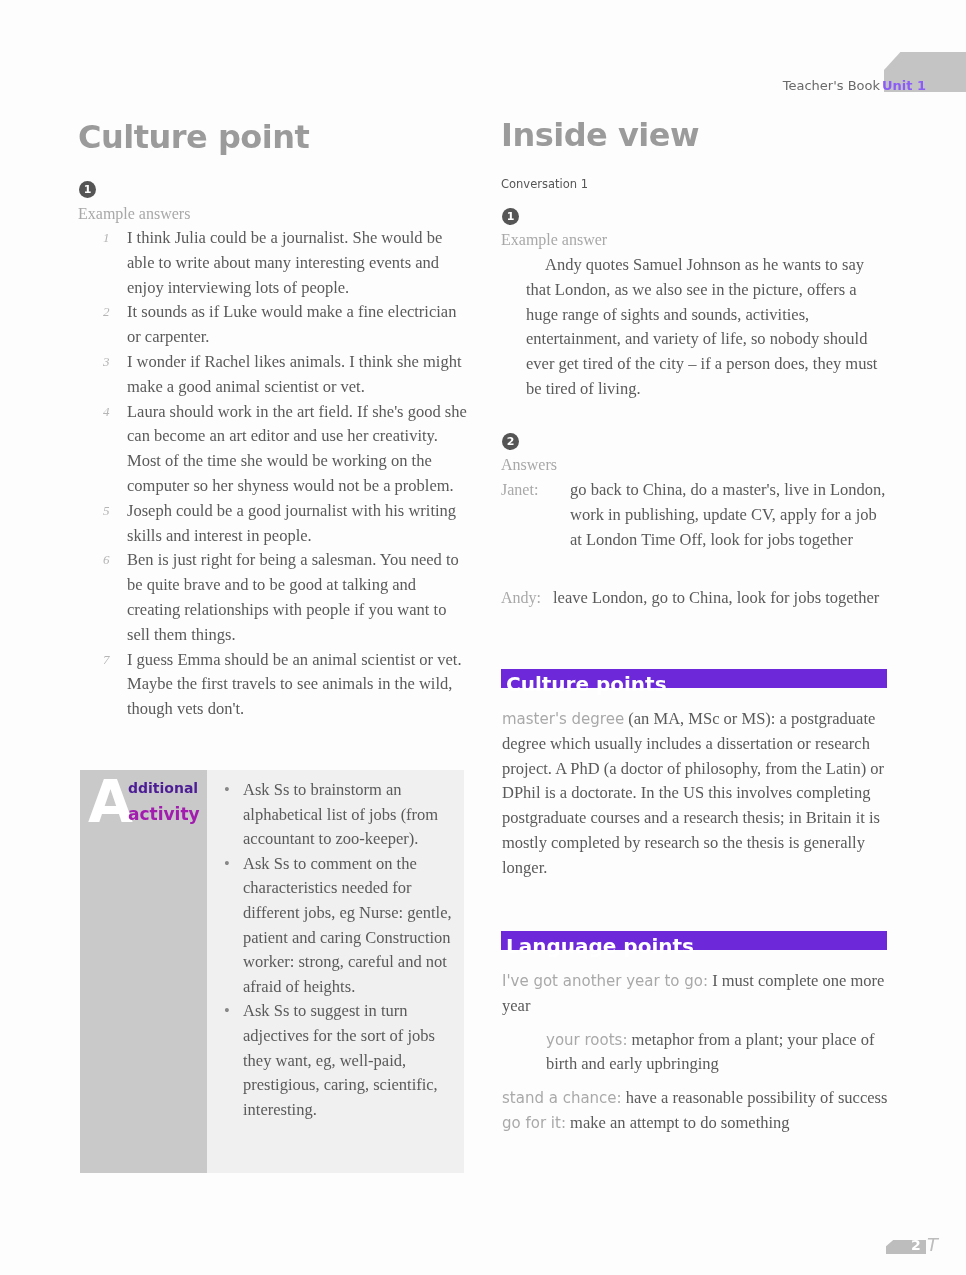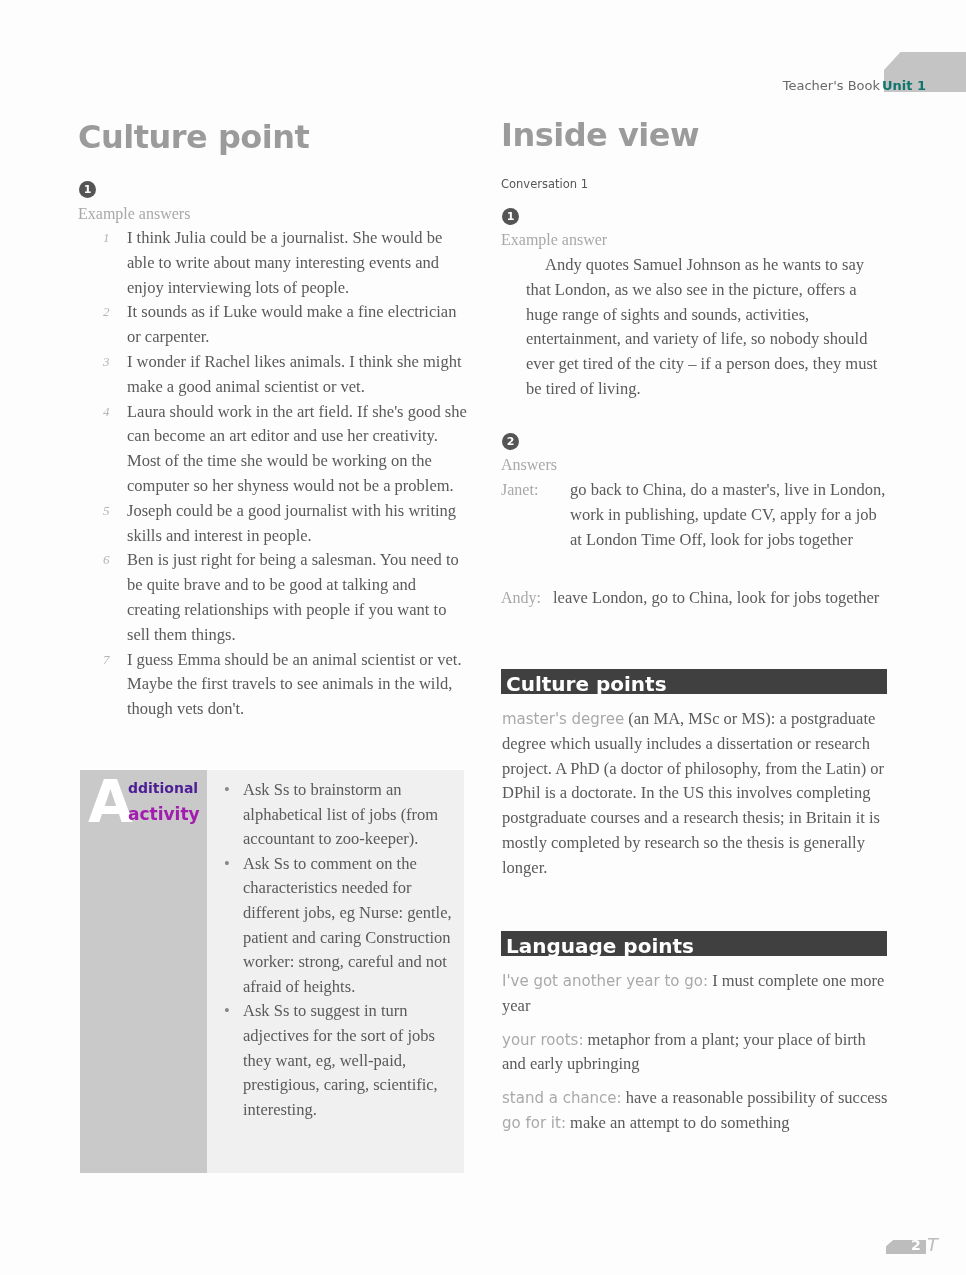--- a/index.html
+++ b/index.html
@@ -5,21 +5,21 @@
   html, body { margin:0; padding:0; }
   body { width:966px; height:1275px; background:#fdfdfd; position:relative; overflow:hidden;
          font-family:"Liberation Serif", serif; color:#5a5a5a; }
   .sans { font-family:"DejaVu Sans", "Liberation Sans", sans-serif; }
 
   
   .hdr { position:absolute; top:52px; right:0; height:40px; width:980px; }
   .hdr-tab { position:absolute; right:0; top:0; width:82px; height:40px; background:#c4c4c4;
              clip-path: polygon(20% 0, 100% 0, 100% 100%, 0 100%, 0 45%); }
   .hdr-text { position:absolute; right:86px; top:26px; font-size:13px; color:#6a6a6a;margin-left:12px; }
-  .hdr-unit { position:absolute; right:40px; top:26px; font-size:13px; font-weight:bold; color:#0f766e; }
+  .hdr-unit { position:absolute; right:40px; top:26px; font-size:13px; font-weight:bold; color:#8b5cf6; }
 
   .col { position:absolute; top:0; }
   .left { left:78px; width:390px; }
   .right { left:501px; width:390px; }
 
   .title { position:absolute; font-family:"DejaVu Sans", sans-serif; font-weight:bold;
            font-size:32px; color:#9b9b9b; letter-spacing:-0.5px; }
   .num-badge { position:absolute; width:17px; height:17px; border-radius:50%; background:#555;
                color:#fff; font-family:"DejaVu Sans", sans-serif; font-size:11px; font-weight:bold;
                text-align:center; line-height:17px; }
@@ -35,21 +35,21 @@
   .activity-big { position:absolute; left:8px; top:-2px; font-family:"DejaVu Sans", sans-serif;
                   font-weight:bold; font-size:58px; color:#fff; }
   .activity-w1 { position:absolute; left:48px; top:10px; font-family:"DejaVu Sans", sans-serif;
                  font-weight:bold; font-size:14px; color:#4c1d95; }
   .activity-w2 { position:absolute; left:48px; top:34px; font-family:"DejaVu Sans", sans-serif;
                  font-weight:bold; font-size:17px; color:#a21caf; }
   .activity-list { position:absolute; left:142px; top:8px; width:236px; margin:0; padding:0; list-style:none; }
   .activity-list li { position:relative; padding-left:21px; font-size:16.5px; line-height:24.6px; color:#5a5a5a; }
   .activity-list li .b { position:absolute; left:2px; top:0; color:#888; }
 
-  .band { position:absolute; left:501px; width:386px; height:25px; background:#404040; }
+  .band { position:absolute; left:501px; width:386px; height:19px; background:#6d28d9; }
   .band span { position:absolute; left:5px; top:3px; font-family:"DejaVu Sans", sans-serif;
                font-weight:bold; font-size:20px; color:#fff; }
   .term { font-family:"DejaVu Sans", sans-serif; color:#a9a9a9; font-size:15px; }
 
   .page-tab { position:absolute; left:886px; top:1240px; width:40px; height:14px; background:#bdbdbd;
               clip-path: polygon(18% 0, 100% 0, 100% 100%, 0 100%, 0 45%); }
   .page-num { position:absolute; left:911px; top:1237px; font-family:"DejaVu Sans", sans-serif;
               font-weight:bold; font-size:14px; color:#fff; }
   .page-T { position:absolute; left:927px; top:1234px; font-family:"DejaVu Sans", sans-serif;
             font-style:italic; font-size:18px; color:#bdbdbd; }
@@ -118,20 +118,20 @@
 </div>
 <div class="body-text" style="position:absolute;top:707px;left:502px;width:386px;">
   <span class="term">master's degree</span><span> (an MA, MSc or MS): a postgraduate degree which usually includes a dissertation or research project. A PhD (a doctor of philosophy, from the Latin) or DPhil is a doctorate. In the US this involves completing postgraduate courses and a research thesis; in Britain it is mostly completed by research so the thesis is generally longer.</span>
 </div>
 
 <div class="band" style="top:931px;">
   <span>Language points</span>
 </div>
 <div style="position:absolute;top:969px;left:502px;width:386px;">
   <div class="body-text" style="margin-bottom:9px;"><span class="term">I've got another year to go:</span><span> I must complete one more year</span></div>
-  <div class="body-text" style="margin-bottom:9px;"><span class="term">your roots:</span><span> metaphor from a plant; your place of birth and early upbringing</span></div>
+  <div class="body-text" style="margin-bottom:9px;margin-left:44px;"><span class="term">your roots:</span><span> metaphor from a plant; your place of birth and early upbringing</span></div>
   <div class="body-text"><span class="term">stand a chance:</span><span> have a reasonable possibility of success</span></div>
   <div class="body-text" style="margin-bottom:9px;"><span class="term">go for it:</span><span> make an attempt to do something</span></div>
 </div>
 
 <div class="page-tab"></div>
 <span class="page-num">2</span>
 <span class="page-T">T</span>
 
 </body></html>

